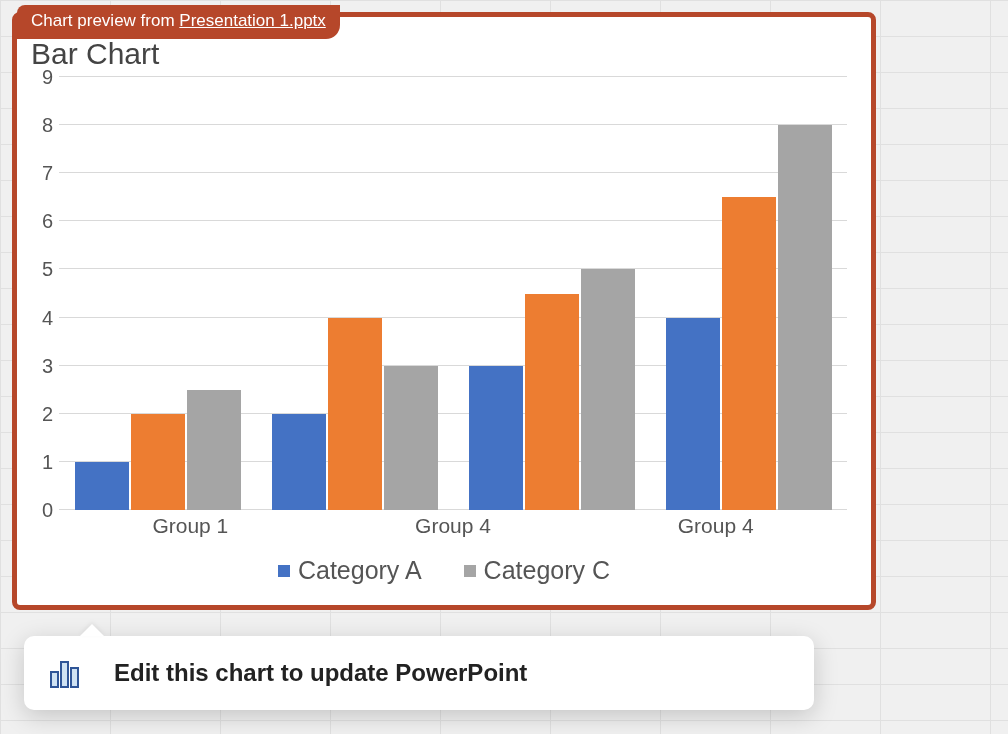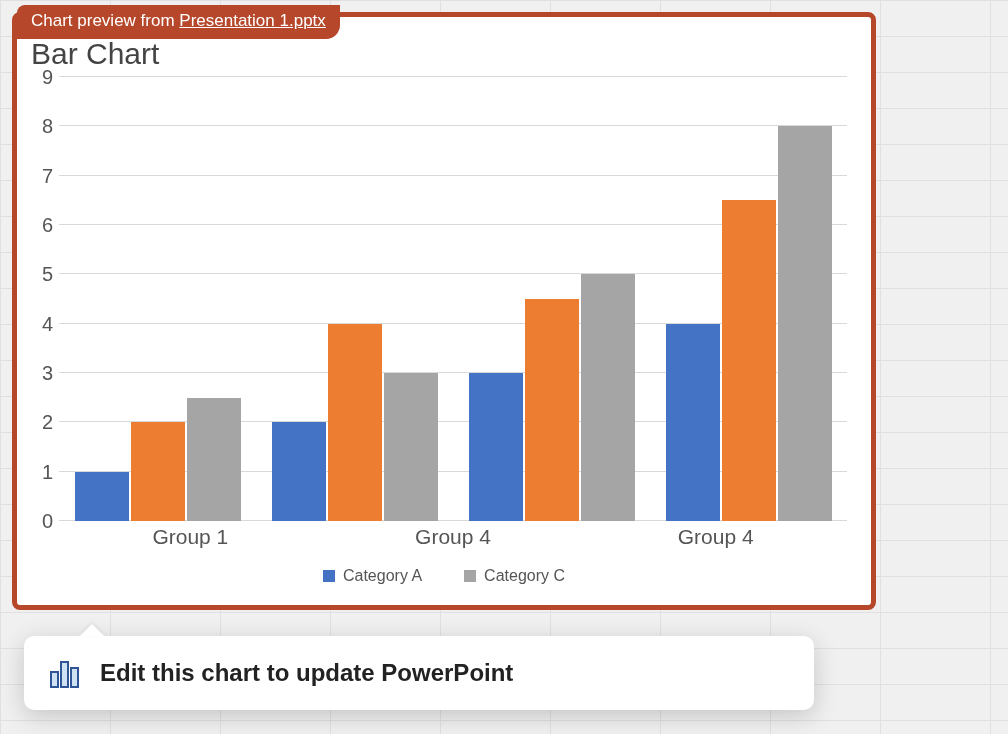--- a/index.html
+++ b/index.html
@@ -115,38 +115,38 @@
     font-size: 21px;
     color: #555;
     padding-top: 4px;
   }
   .legend {
     display: flex;
     justify-content: center;
     gap: 42px;
     margin-top: 12px;
     margin-bottom: 6px;
-    font-size: 16px;
+    font-size: 25px;
     color: #555;
   }
   .legend-item { display: flex; align-items: center; gap: 8px; }
   .swatch { width: 12px; height: 12px; display: inline-block; }
   
   .callout {
     position: absolute;
     left: 24px;
     top: 636px;
     width: 790px;
     background: #fff;
     border-radius: 10px;
     box-shadow: 0 6px 24px rgba(0,0,0,0.18);
     padding: 20px 24px;
     display: flex;
     align-items: center;
-    gap: 18px;
+    gap: 32px;
   }
   .callout::before {
     content: "";
     position: absolute;
     top: -12px;
     left: 56px;
     width: 0; height: 0;
     border-left: 12px solid transparent;
     border-right: 12px solid transparent;
     border-bottom: 12px solid #fff;

